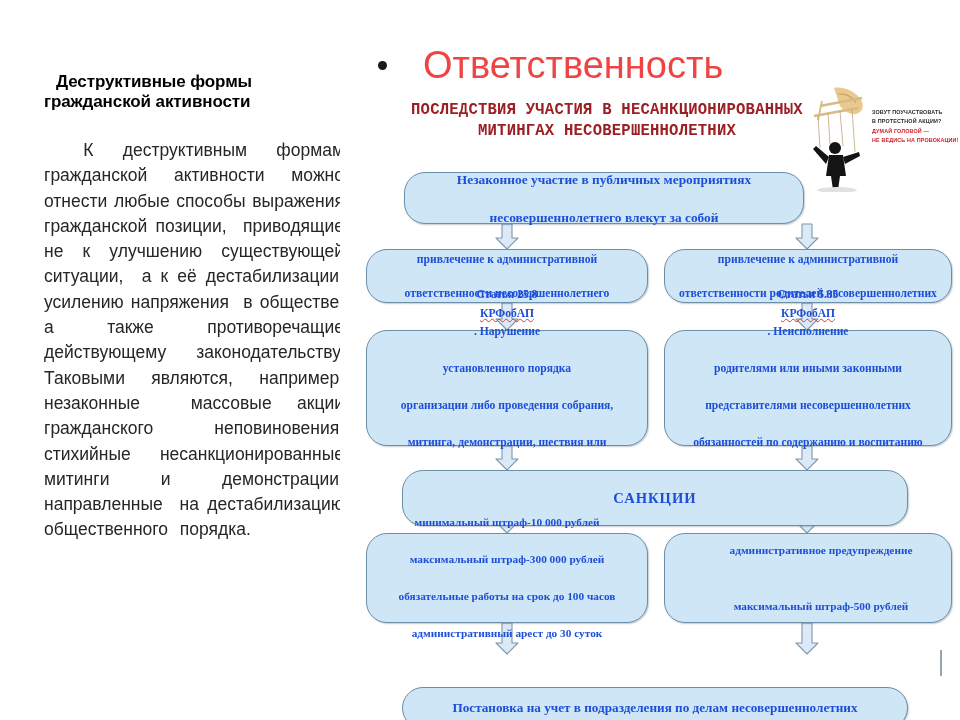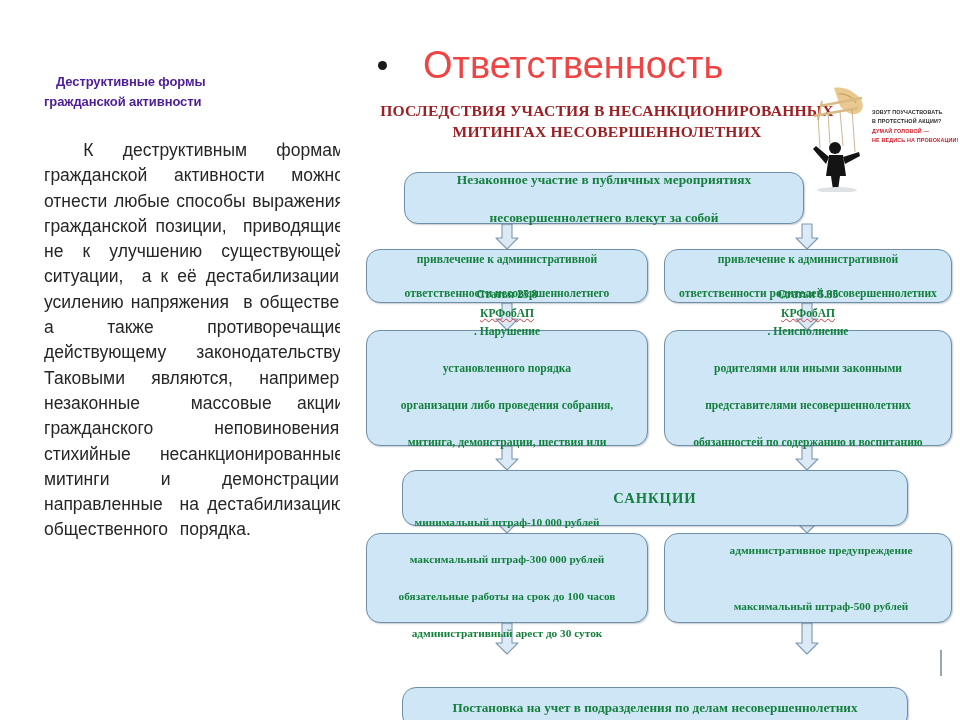--- a/index.html
+++ b/index.html
@@ -21,23 +21,23 @@
     position: absolute;
     left: 44px;
     top: 72px;
     width: 296px;
     height: 560px;
     overflow: hidden;
   }
   #left-heading {
     font-family: "Liberation Sans", sans-serif;
     font-weight: bold;
-    font-size: 13px;
+    font-size: 17px;
     line-height: 20px;
-    color: #4c1d95;
+    color: #000000;
     text-indent: 12px;
     white-space: nowrap;
     letter-spacing: -0.1px;
   }
   #left-heading .l2 {
     text-indent: 0;
     display: block;
   }
   #left-body {
     margin-top: 26px;
@@ -88,21 +88,21 @@
     height: 618px;
     background: #ffffff;
   }
 
   #diagram-header {
     position: absolute;
     left: 20px;
     top: 8px;
     width: 470px;
     text-align: center;
-    font-family: Liberation Serif, serif;
+    font-family: Liberation Mono, monospace;
     font-weight: bold;
     font-size: 15.6px;
     line-height: 21px;
     color: #9c1f23;
     letter-spacing: 0.2px;
   }
 
   
   #promo {
     position: absolute;
@@ -130,29 +130,29 @@
     font-weight: bold;
   }
   #promo-text .dark { color: #2b2b2b; }
   #promo-text .red  { color: #cf1b27; }
 
   
   .node {
     position: absolute;
     background: #cfe6f7;
     border: 1.4px solid #6e8fa8;
-    border-radius: 14px;
+    border-radius: 21px;
     box-sizing: border-box;
     display: flex;
     align-items: center;
     justify-content: center;
     text-align: center;
     font-family: "Liberation Serif", serif;
     font-weight: bold;
-    color: #15803d;
+    color: #1d4ed8;
     padding: 2px 6px;
     box-shadow: 1px 1px 1.5px rgba(70,90,110,0.30);
   }
   .node span { display: block; width: 100%; }
 
   .n-top      { left: 52px;  top: 80px;  width: 400px; height: 52px; font-size: 13.4px; line-height: 19px; }
   .n-l1       { left: 14px;  top: 157px; width: 282px; height: 54px; font-size: 11.6px; line-height: 17px; }
   .n-r1       { left: 312px; top: 157px; width: 288px; height: 54px; font-size: 11.6px; line-height: 17px; }
   .n-l2       { left: 14px;  top: 238px; width: 282px; height: 116px; font-size: 11.6px; line-height: 18.5px; }
   .n-r2       { left: 312px; top: 238px; width: 288px; height: 116px; font-size: 11.6px; line-height: 18.5px; }

